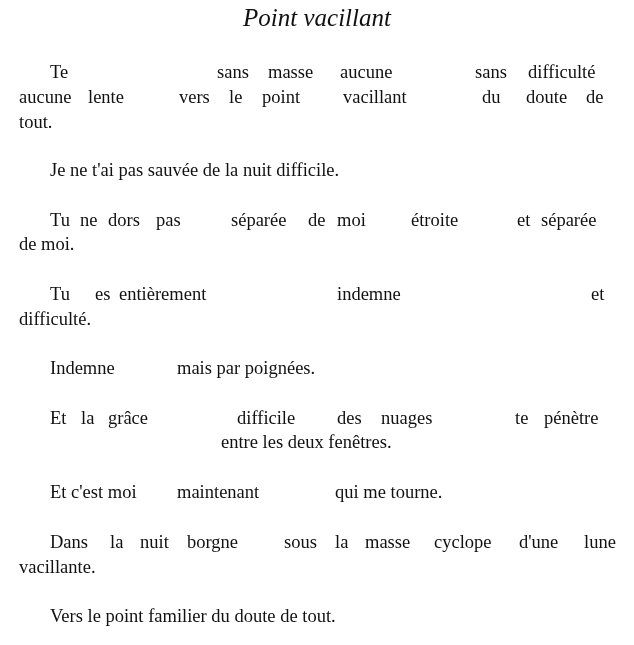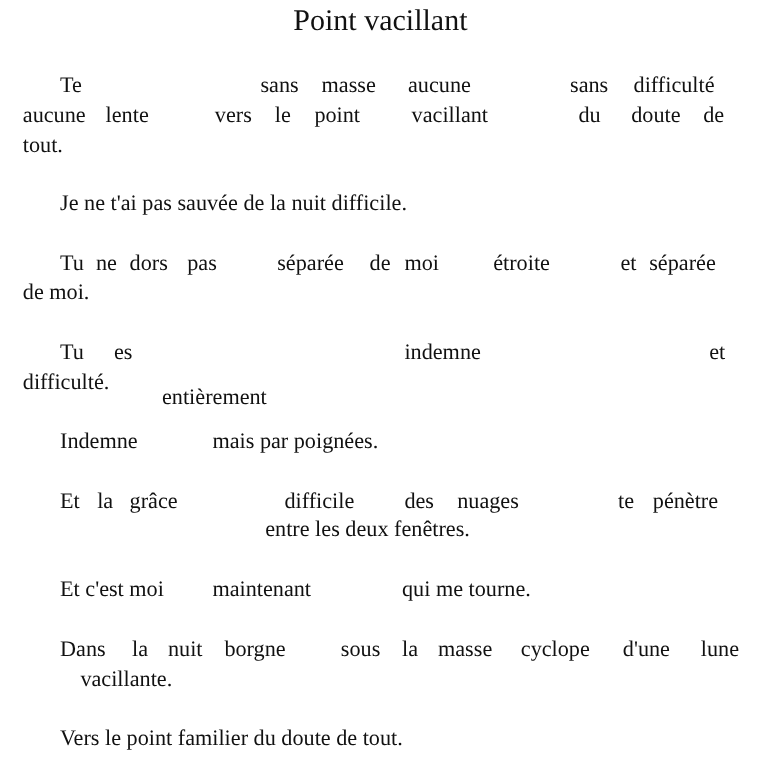--- a/index.html
+++ b/index.html
@@ -1,36 +1,36 @@
 <!DOCTYPE html>
 <html><head>
 <meta charset="utf-8">
 <style>
   html, body { margin: 0; padding: 0; background: #ffffff; }
   body { width: 634px; height: 645px; position: relative; overflow: hidden;
          font-family: "Liberation Serif", "DejaVu Serif", serif; color: #111; }
   .title { position: absolute; top: 4px; left: 0; width: 634px; text-align: center;
-           font-size: 25px; }
+           font-style: italic; font-size: 25px; }
   .line { position: absolute; left: 19px; width: 588px; font-size: 18.5px; line-height: 24px;
           white-space: pre; height: 24px; }
   .w { position: absolute; top: 0; white-space: pre; }
 </style>
 </head>
 <body>
 
 <div class="title">Point vacillant</div>
 <div id="poem">
     <div class="line" style="top: 60px;"><span class="w" style="left: 31px;">Te</span><span class="w" style="left: 198px;">sans</span><span class="w" style="left: 249px;">masse</span><span class="w" style="left: 321px;">aucune</span><span class="w" style="left: 456px;">sans</span><span class="w" style="left: 509px;">difficulté</span></div>
     <div class="line" style="top: 85px;"><span class="w" style="left: 0px;">aucune</span><span class="w" style="left: 69px;">lente</span><span class="w" style="left: 160px;">vers</span><span class="w" style="left: 210px;">le</span><span class="w" style="left: 243px;">point</span><span class="w" style="left: 324px;">vacillant</span><span class="w" style="left: 463px;">du</span><span class="w" style="left: 507px;">doute</span><span class="w" style="left: 567px;">de</span></div>
     <div class="line" style="top: 110px;"><span class="w" style="left: 0px;">tout.</span></div>
     <div class="line" style="top: 158px;"><span class="w" style="left: 31px;">Je ne t'ai pas sauvée de la nuit difficile.</span></div>
     <div class="line" style="top: 208px;"><span class="w" style="left: 31px;">Tu</span><span class="w" style="left: 61px;">ne</span><span class="w" style="left: 89px;">dors</span><span class="w" style="left: 137px;">pas</span><span class="w" style="left: 212px;">séparée</span><span class="w" style="left: 289px;">de</span><span class="w" style="left: 318px;">moi</span><span class="w" style="left: 392px;">étroite</span><span class="w" style="left: 498px;">et</span><span class="w" style="left: 522px;">séparée</span></div>
     <div class="line" style="top: 232px;"><span class="w" style="left: 0px;">de moi.</span></div>
-    <div class="line" style="top: 282px;"><span class="w" style="left: 31px;">Tu</span><span class="w" style="left: 76px;">es</span><span class="w" style="left: 116px; margin-top: 38px;">entièrement</span><span class="w" style="left: 318px;">indemne</span><span class="w" style="left: 572px;">et</span></div>
+    <div class="line" style="top: 282px;"><span class="w" style="left: 31px;">Tu</span><span class="w" style="left: 76px;">es</span><span class="w" style="left: 100px;">entièrement</span><span class="w" style="left: 318px;">indemne</span><span class="w" style="left: 572px;">et</span></div>
     <div class="line" style="top: 307px;"><span class="w" style="left: 0px;">difficulté.</span></div>
     <div class="line" style="top: 356px;"><span class="w" style="left: 31px;">Indemne</span><span class="w" style="left: 158px;">mais par poignées.</span></div>
     <div class="line" style="top: 406px;"><span class="w" style="left: 31px;">Et</span><span class="w" style="left: 62px;">la</span><span class="w" style="left: 89px;">grâce</span><span class="w" style="left: 218px;">difficile</span><span class="w" style="left: 318px;">des</span><span class="w" style="left: 362px;">nuages</span><span class="w" style="left: 496px;">te</span><span class="w" style="left: 525px;">pénètre</span></div>
     <div class="line" style="top: 430px;"><span class="w" style="left: 202px;">entre les deux fenêtres.</span></div>
     <div class="line" style="top: 480px;"><span class="w" style="left: 158px;">maintenant</span><span class="w" style="left: 31px;">Et c'est moi</span><span class="w" style="left: 316px;">qui me tourne.</span></div>
     <div class="line" style="top: 530px;"><span class="w" style="left: 31px;">Dans</span><span class="w" style="left: 91px;">la</span><span class="w" style="left: 121px;">nuit</span><span class="w" style="left: 168px;">borgne</span><span class="w" style="left: 265px;">sous</span><span class="w" style="left: 316px;">la</span><span class="w" style="left: 346px;">masse</span><span class="w" style="left: 415px;">cyclope</span><span class="w" style="left: 500px;">d'une</span><span class="w" style="left: 565px;">lune</span></div>
-    <div class="line" style="top: 555px;"><span class="w" style="left: 0px; margin-left: 48px;">vacillante.</span></div>
+    <div class="line" style="top: 555px;"><span class="w" style="left: 0px;">vacillante.</span></div>
     <div class="line" style="top: 604px;"><span class="w" style="left: 31px; text-align: center;">Vers le point familier du doute de tout.</span></div>
   </div>
 
 </body></html>

